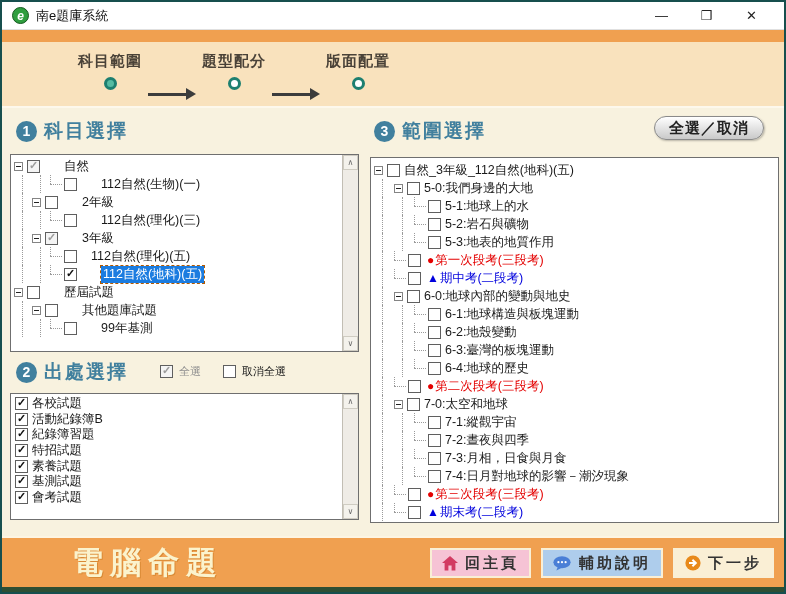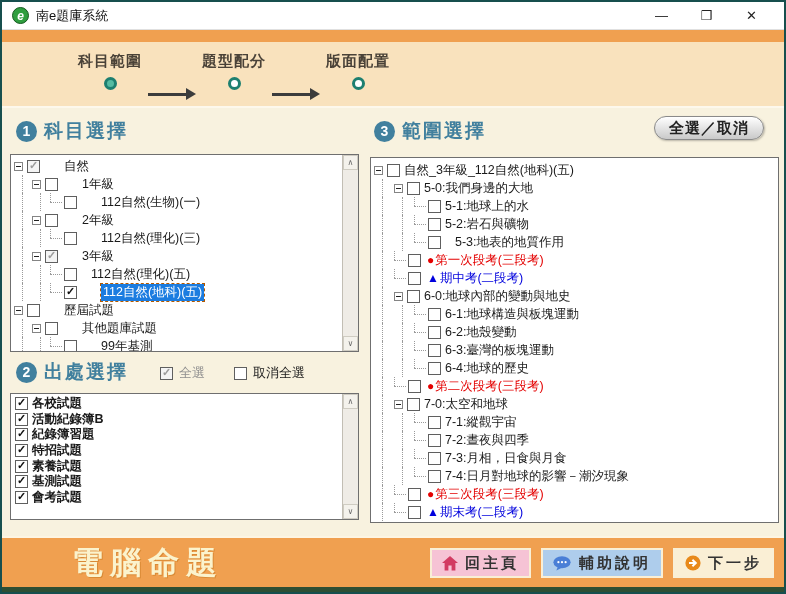--- a/index.html
+++ b/index.html
@@ -88,24 +88,24 @@
   .cb.checked::after, .cb.gray.checkedg::after { content:"✓"; position:absolute; left:1px; top:-2px; font-size:11px; font-weight:bold; color:#111; }
   .cb.gray::after { content:"✓"; position:absolute; left:1px; top:-2px; font-size:11px; font-weight:bold; color:#9c9c9c; }
   .tlabel { font-size:12.5px; color:#1a1a1a; }
   .tlabel.sel { background:#1b7ce0; color:#fff; outline:1px dashed #b25900; padding:0 2px; }
   .marker { font-size:12px; margin:0 1px 0 2px; }
   .red { color:#e40000; }
   .blue { color:#0000dd; }
 
   
   .lrow { display:flex; align-items:center; gap:4px; height:15.6px; padding-left:2px; white-space:nowrap; }
-  .lrow .tlabel { font-size:12.5px;font-weight:bold; }
-
-  
-  .selall-row { position:absolute; display:flex; align-items:center; gap:15px; font-size:13px; }
+  .lrow .tlabel { font-size:12.5px; }
+
+  
+  .selall-row { position:absolute; display:flex; align-items:center; gap:8px; font-size:11px; }
   .selall-row .grp { display:flex; align-items:center; gap:6px; }
   .lbl-gray { color:#8f8f8f; }
   .lbl-dark { color:#1a1a1a; }
 
   
   .pill-btn {
     position:absolute; height:24px; padding:0 14px; border-radius:12px;
     background:linear-gradient(#ffffff, #c9c9c9); border:1px solid #8a8a8a;
     font-size:15px; font-weight:bold; color:#222; letter-spacing:1px;
     display:flex; align-items:center; box-shadow:1px 1px 2px rgba(0,0,0,0.25);
@@ -181,26 +181,20 @@
     </div>
     <div class="white-box" style="left:8px; top:44px; width:349px; height:198px;">
       <div id="subject-tree" style="padding:2px 18px 0 3px;">
           <div class="trow" style="height: 18px;">
             <span class="exp"></span>
             <span class="cb gray"></span>
             <span class="tlabel" style="margin-left: 24px;">自然</span>
           </div>
           <div class="trow" style="height: 18px;">
             <span class="tg" style="width: 18px;"></span>
-            <span class="exp"></span>
-            <span class="cb"></span>
-            <span class="tlabel" style="margin-left: 24px;">1年級</span>
-          </div>
-          <div class="trow" style="height: 18px;">
-            <span class="tg" style="width: 18px;"></span>
             <span class="tg" style="width: 18px;"></span>
             <span class="stub"></span>
             <span class="cb"></span>
             <span class="tlabel" style="margin-left: 24px;">112自然(生物)(一)</span>
           </div>
           <div class="trow" style="height: 18px;">
             <span class="tg" style="width: 18px;"></span>
             <span class="exp"></span>
             <span class="cb"></span>
             <span class="tlabel" style="margin-left: 24px;">2年級</span>
@@ -338,21 +332,21 @@
             <span class="tg" style="width: 20px;"></span>
             <span class="stub"></span>
             <span class="cb"></span>
             <span class="tlabel" style="margin-left: 4px;">5-2:岩石與礦物</span>
           </div>
           <div class="trow" style="height: 18px;">
             <span class="tg" style="width: 20px;"></span>
             <span class="tg" style="width: 20px;"></span>
             <span class="stub"></span>
             <span class="cb"></span>
-            <span class="tlabel" style="margin-left: 14px;">5-3:地表的地質作用</span>
+            <span class="tlabel" style="margin-left: 4px;">5-3:地表的地質作用</span>
           </div>
           <div class="trow" style="height: 18px;">
             <span class="tg" style="width: 20px;"></span>
             <span class="stub"></span>
             <span class="cb"></span>
             <span class="marker red" style="margin-left: 6px;">●</span>
             <span class="tlabel red" style="margin-left: 0px;">第一次段考(三段考)</span>
           </div>
           <div class="trow" style="height: 18px;">
             <span class="tg" style="width: 20px;"></span>

